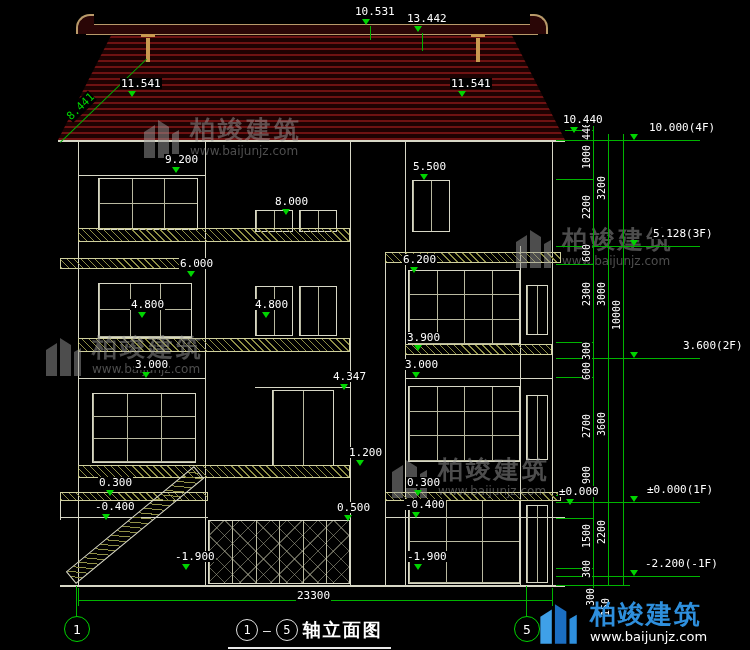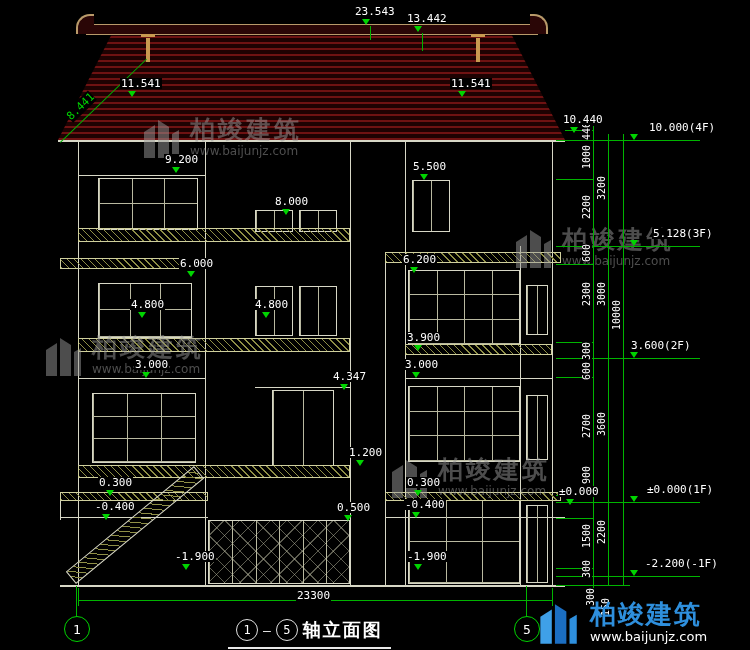--- a/index.html
+++ b/index.html
@@ -128,21 +128,21 @@
   <div class="win gv2" style="left:526px;top:285px;width:22px;height:50px"></div>
   <div class="win g3x3" style="left:92px;top:393px;width:104px;height:70px"></div>
   <div class="win gv2" style="left:272px;top:390px;width:62px;height:76px"></div>
   <div class="win g4x3" style="left:408px;top:386px;width:112px;height:76px"></div>
   <div class="win gv2" style="left:526px;top:395px;width:22px;height:65px"></div>
   <div class="win band" style="left:208px;top:520px;width:142px;height:64px"></div>
   <div class="win g3x2" style="left:408px;top:500px;width:112px;height:84px"></div>
   <div class="win gv2" style="left:526px;top:505px;width:22px;height:78px"></div>
 
   <div class="mark" style="left:354px;top:6px">
-      <span class="t">23.543</span>
+      <span class="t">10.531</span>
       <i class="tri"></i>
     </div>
   <div class="gv" style="left:370px;top:26px;height:14px"></div>
   <div class="mark" style="left:406px;top:13px">
       <span class="t">13.442</span>
       <i class="tri"></i>
     </div>
   <div class="gv" style="left:422px;top:33px;height:18px"></div>
   <div class="mark" style="left:120px;top:78px">
       <span class="t">11.541</span>
@@ -254,21 +254,21 @@
   <div class="gh" style="left:556px;top:585px;width:74px"></div>
 
   <div class="gh" style="left:556px;top:140px;width:144px"></div>
   <div class="ltri" style="left:630px;top:134px"></div>
   <span class="flabel" style="left:648px;top:122px">10.000(4F)</span>
   <div class="gh" style="left:556px;top:246px;width:144px"></div>
   <div class="ltri" style="left:630px;top:240px"></div>
   <span class="flabel" style="left:652px;top:228px">5.128(3F)</span>
   <div class="gh" style="left:556px;top:358px;width:144px"></div>
   <div class="ltri" style="left:630px;top:352px"></div>
-  <span class="flabel" style="left:630px;top:340px">3.600(2F)</span>
+  <span class="flabel" style="left:682px;top:340px">3.600(2F)</span>
   <div class="gh" style="left:556px;top:502px;width:144px"></div>
   <div class="ltri" style="left:630px;top:496px"></div>
   <span class="flabel" style="left:646px;top:484px">±0.000(1F)</span>
   <div class="gh" style="left:556px;top:576px;width:144px"></div>
   <div class="ltri" style="left:630px;top:570px"></div>
   <span class="flabel" style="left:644px;top:558px">-2.200(-1F)</span>
 
   <span class="vtext" style="left:582px;top:122px">440</span>
   <span class="vtext" style="left:582px;top:145px">1000</span>
   <span class="vtext" style="left:582px;top:195px">2200</span>

